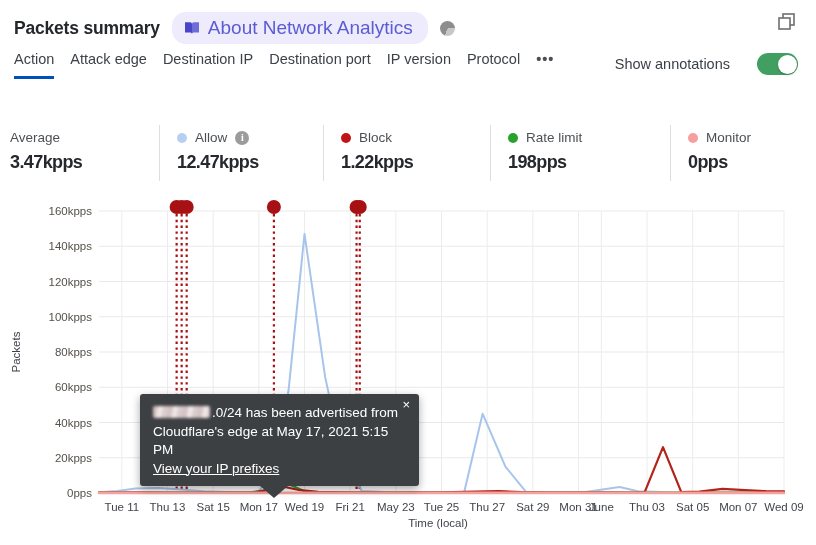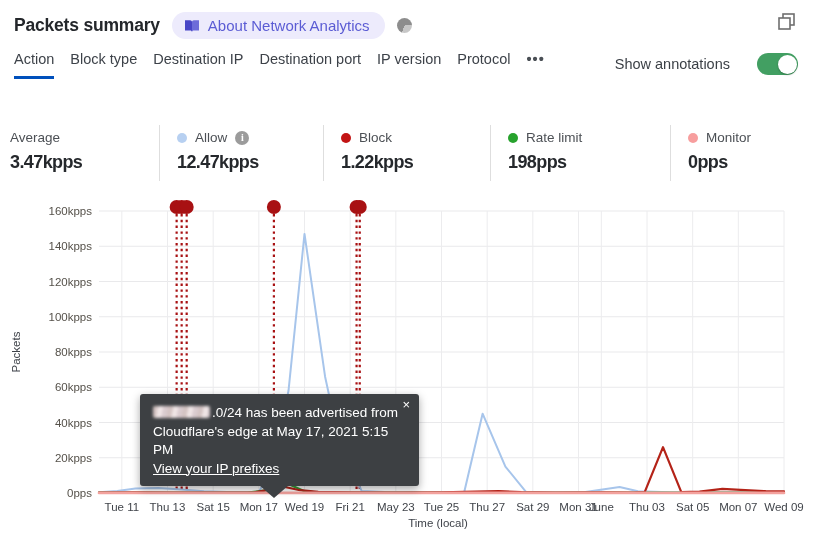--- a/index.html
+++ b/index.html
@@ -4,21 +4,21 @@
 <style>
   * { margin:0; padding:0; box-sizing:border-box; }
   html,body { background:#fff; }
   body { font-family:"Liberation Sans", sans-serif; }
   .screen { position:relative; width:816px; height:545px; background:#fff; overflow:hidden; }
 
   
   .page-header { position:absolute; top:12px; left:14px; display:flex; align-items:center; gap:12px; }
   .page-title { font-size:17.5px; font-weight:bold; color:#24272b; letter-spacing:-0.2px; }
   .about-badge { display:flex; align-items:center; gap:8px; background:#edebfc; border-radius:14px;
-                 padding:5px 15px 5px 12px; font-size:15px; color:#5b5cd4; cursor:pointer; }
+                 padding:5px 15px 5px 12px; font-size:19px; color:#5b5cd4; cursor:pointer; }
   .book-icon svg { display:block; }
   .pie-icon { width:15px; height:15px; border-radius:50%;
               background:conic-gradient(from 200deg, #8d8d8d 0 245deg, #c7c7c7 245deg 360deg); }
   .copy-icon { position:absolute; top:12px; right:20px; width:19px; height:19px; cursor:pointer; }
 
   
   .tabs { position:absolute; top:51px; left:14px; display:flex; gap:16px; font-size:14.5px; color:#3d4249; }
   .tab { padding-bottom:9px; cursor:pointer; border-bottom:3px solid transparent; }
   .tab.active { border-bottom-color:#0050bc; }
   .tab-more { padding-bottom:9px; cursor:pointer; color:#4a4f55; letter-spacing:1px; font-weight:bold; }
@@ -156,21 +156,21 @@
 
   <div class="copy-icon">
     <svg width="19" height="19" viewBox="0 0 19 19">
       <rect x="6" y="2" width="11" height="11" fill="none" stroke="#6f6f6f" stroke-width="1.6"></rect>
       <rect x="2" y="6" width="11" height="11" fill="#fff" stroke="#6f6f6f" stroke-width="1.6"></rect>
     </svg>
   </div>
 
   <div class="tabs">
     <div class="tab active">Action</div>
-    <div class="tab">Block type</div>
+    <div class="tab">Attack edge</div>
     <div class="tab">Destination IP</div>
     <div class="tab">Destination port</div>
     <div class="tab">IP version</div>
     <div class="tab">Protocol</div>
     <div class="tab-more">•••</div>
   </div>
 
   <div class="annotations-control">
     <span>Show annotations</span>
     <div class="toggle" style="background: rgb(66, 159, 98);">

